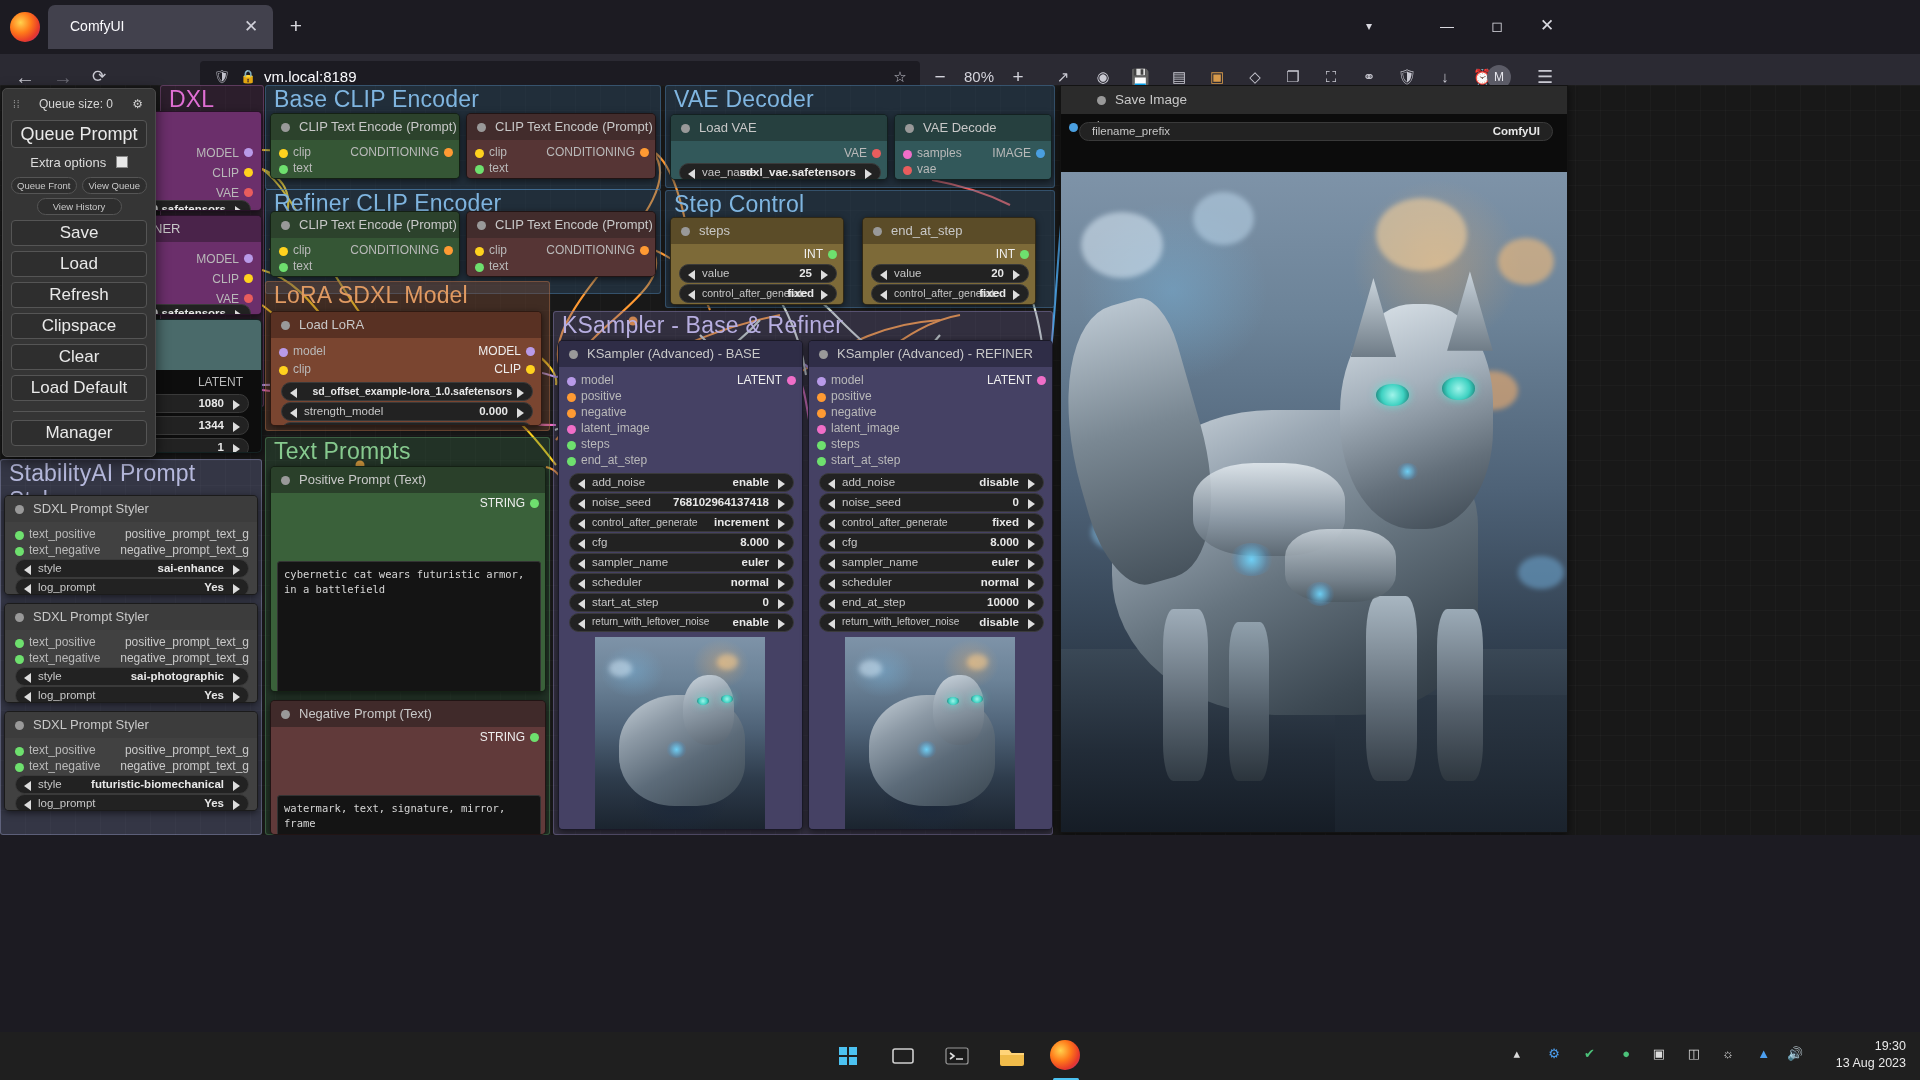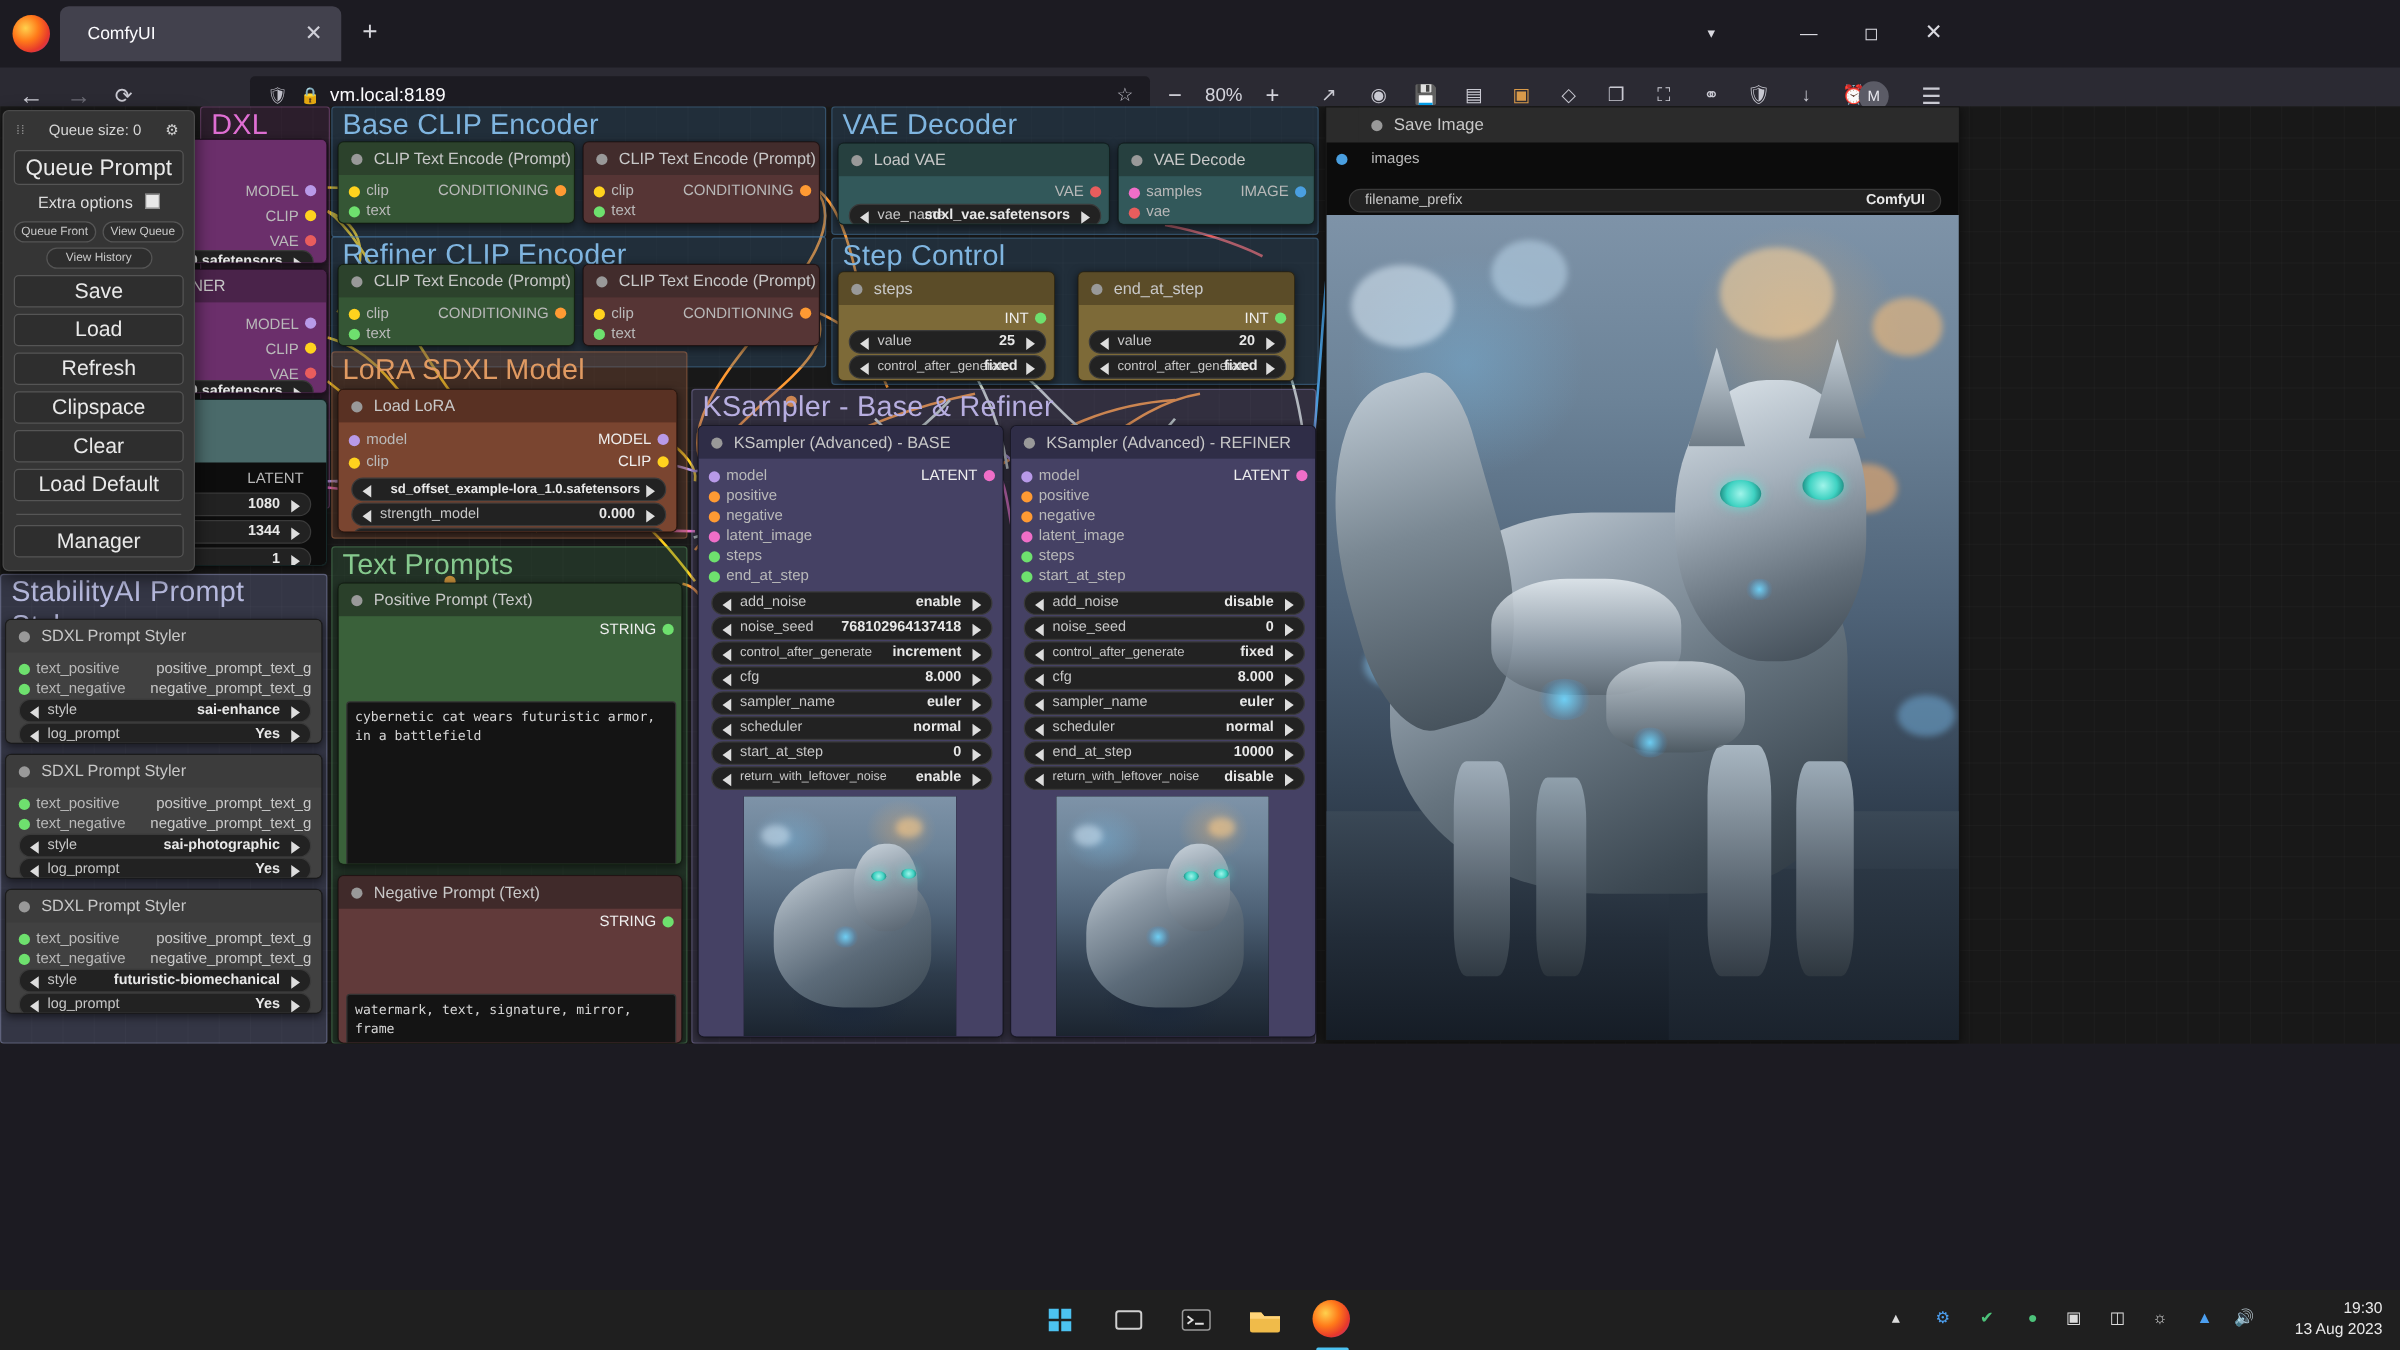--- a/index.html
+++ b/index.html
@@ -761,21 +761,21 @@
     </div>
 
     <div class="node" style="left:1060px;top:0px;width:508px;height:748px;background:#2b2b2b;border-radius:0;">
       <div class="nhead" style="height:28px;background:#2b2b2b;margin-left:26px;">
         <span class="ndot" style="top:10px;"></span>
         <span class="ntitle" style="top:6px;font-size:13.5px;">Save Image</span>
       </div>
       <div class="nbody" style="height:720px;background:#0c0c0c;">
         <span class="sdot" style="left:8px;top:9px;background:#4a9fe0;"></span>
         <span class="slot" style="left:36px;top:5px;">images</span>
-        <div class="widget" style="left:18px;top:37px;width:474px;">
+        <div class="widget" style="left:18px;top:8px;width:474px;">
           <span class="w-l" style="left:12px;">filename_prefix</span>
           <span class="w-v" style="right:12px;">ComfyUI</span>
         </div>
 
         <div style="position:absolute;left:0;top:58px;width:508px;height:662px;overflow:hidden;">
           <div class="catscene">
 
             <div class="bokeh" style="left:4%;top:6%;width:16%;height:10%;background:#dbeaf6;"></div>
             <div class="bokeh" style="left:26%;top:3%;width:12%;height:8%;background:#bcd6ea;"></div>
             <div class="bokeh" style="left:62%;top:4%;width:18%;height:11%;background:#ffd59a;"></div>

